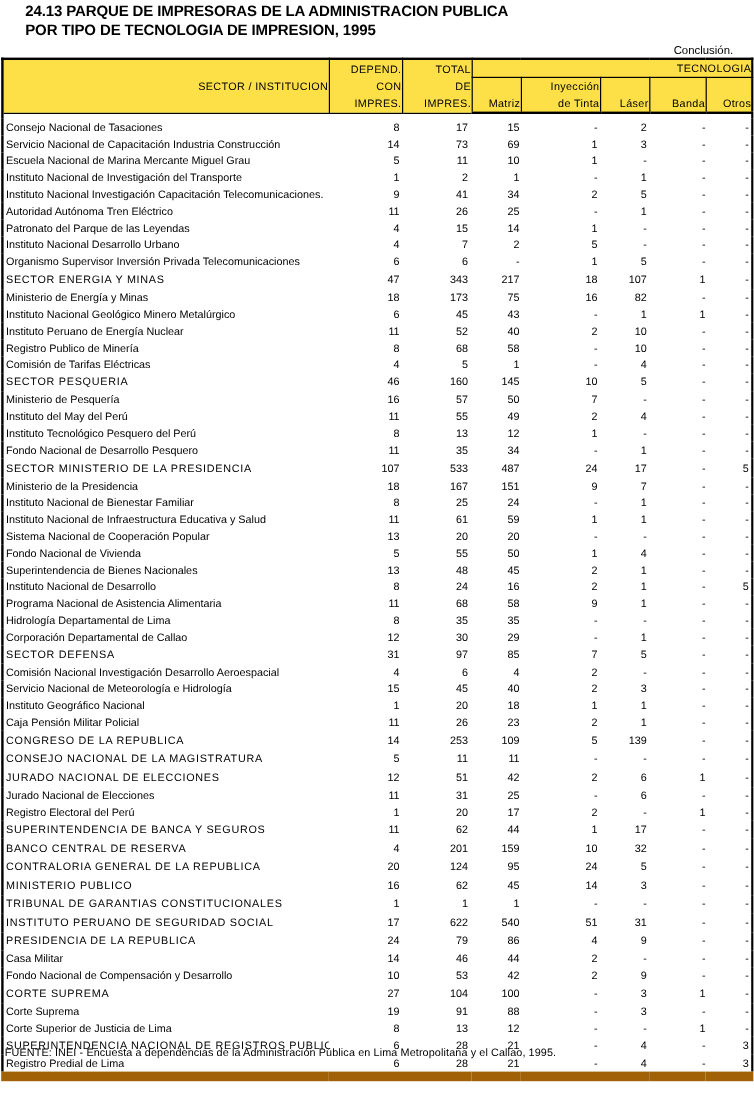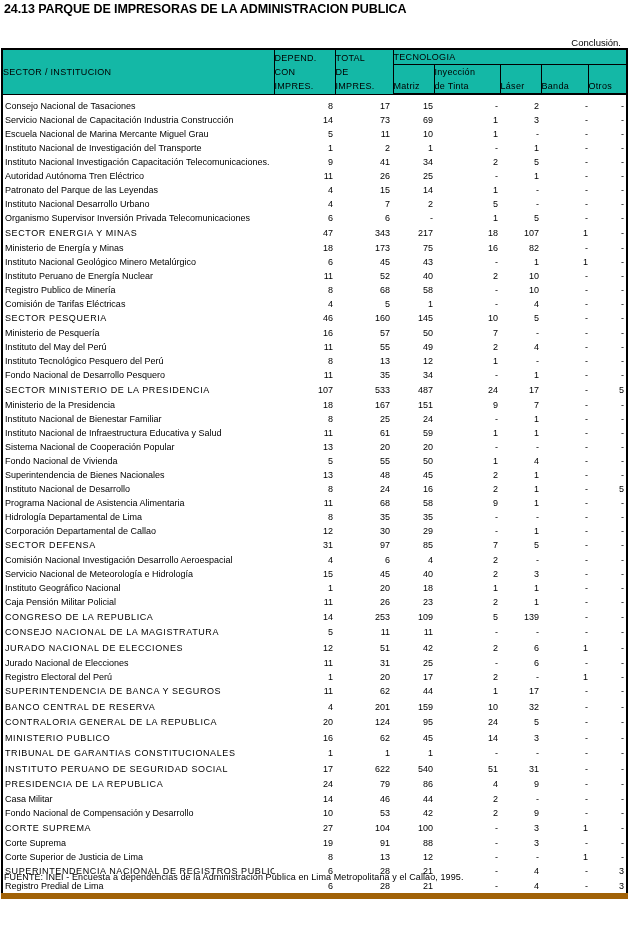--- a/index.html
+++ b/index.html
@@ -1,47 +1,48 @@
 <!DOCTYPE html>
 <html><head>
 <meta charset="utf-8">
 <style>
   html, body { margin: 0; padding: 0; background: #ffffff; }
   body { width: 628px; height: 930px; position: relative; overflow: hidden;
          font-family: "Liberation Sans", sans-serif; color: #000; }
-  .title { position: absolute; left: 4px; top: 1px; font-weight: bold; font-size: 12.5px;
+  .title { position: absolute; left: 21px; top: 1px; font-weight: bold; font-size: 12.5px;
            line-height: 16px; letter-spacing: -0.1px; }
-  .conclusion { position: absolute; right: 7px; top: 37px; font-size: 9.5px; text-align: center; }
+  .conclusion { position: absolute; right: 17px; top: 37px; font-size: 9.5px; text-align: center; }
   .tbl { position: absolute; left: 1px; top: 48px; width: 625px; border-collapse: collapse;
          table-layout: fixed; font-size: 9px; }
-  .tbl th { background: #14b8a6; font-weight: normal; border: 1px solid #000;
-            padding: 0; text-align: left; line-height: 14px; letter-spacing: 0.3px; }
+  .tbl th { background: #fde047; font-weight: normal; border: 1px solid #000;
+            padding: 0; text-align: right; line-height: 14px; letter-spacing: 0.3px; }
   .tbl thead { border-top: 2px solid #000; border-left: 2px solid #000; border-right: 2px solid #000; }
   .tbl thead tr.sub th { border-bottom: 2px solid #000; }
-  .tbl tbody { border-left: 2px solid #000; border-right: 2px solid #000; border-bottom: 6px solid #a16207; }
+  .tbl tbody { border-left: 2px solid #000; border-right: 2px solid #000; border-bottom: 8px solid #a16207; }
   .tbl td { padding: 0; height: 14px; line-height: 14px; white-space: nowrap; overflow: hidden; }
   .tbl td.name { padding-left: 2px; }
   .tbl td.num { text-align: right; }
   .tbl tr.sector td { height: 15.5px; }
   .tbl tr.sector td.name { letter-spacing: 0.6px; }
   .tbl tr.spacer td { height: 4px; }
   .c-dep { padding-right: 2px !important; }
   .c-tot { padding-right: 3px !important; }
   .c-mat { padding-right: 1px !important; }
   .c-iny { padding-right: 2px !important; }
   .c-las { padding-right: 2px !important; }
   .c-ban { padding-right: 0px !important; }
   .c-otr { padding-right: 2px !important; }
   .source { position: absolute; left: 4px; top: 872px; font-size: 9px; letter-spacing: 0.1px; }
 </style>
 </head>
 <body>
 
 <div class="title">
   <div>24.13  PARQUE DE IMPRESORAS DE LA ADMINISTRACION PUBLICA</div>
+  <div>POR TIPO DE TECNOLOGIA DE IMPRESION, 1995</div>
 </div>
 
 <div class="conclusion">Conclusión.</div>
 
 <table class="tbl">
   <colgroup>
     <col style="width:272px">
     <col style="width:61px">
     <col style="width:58px">
     <col style="width:41px">

